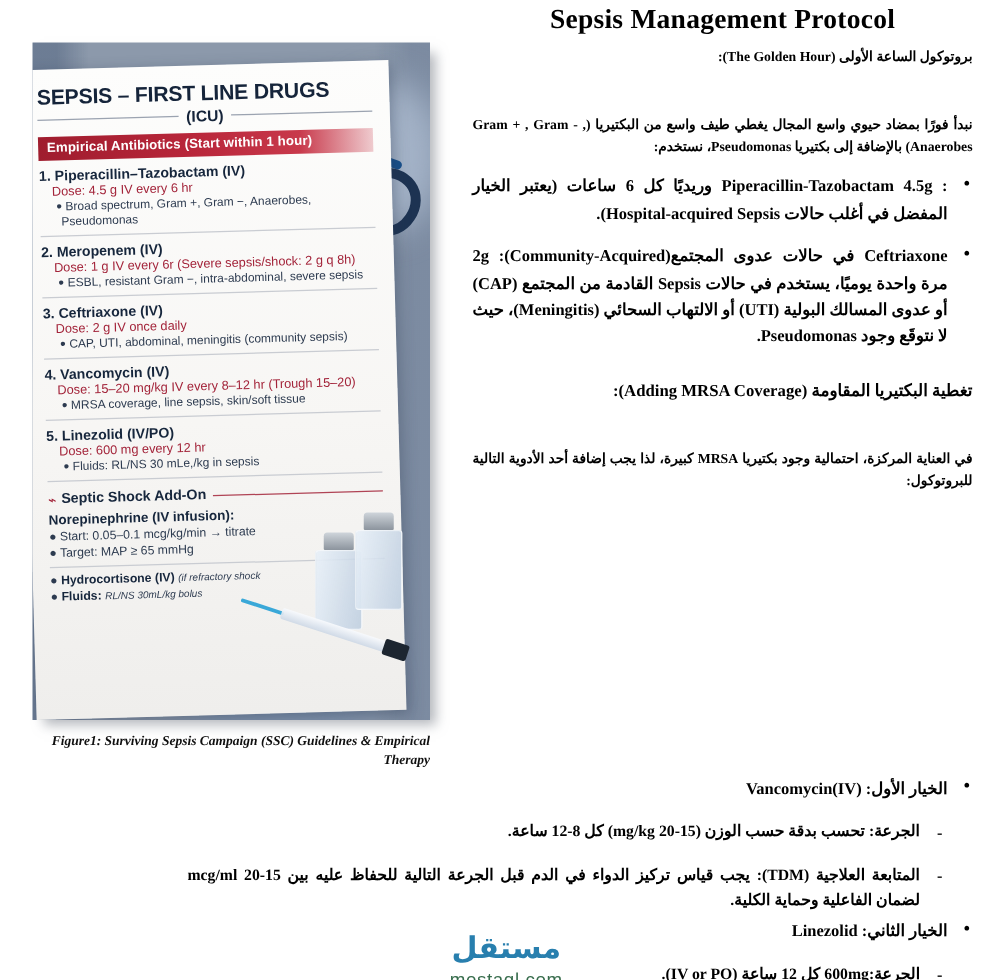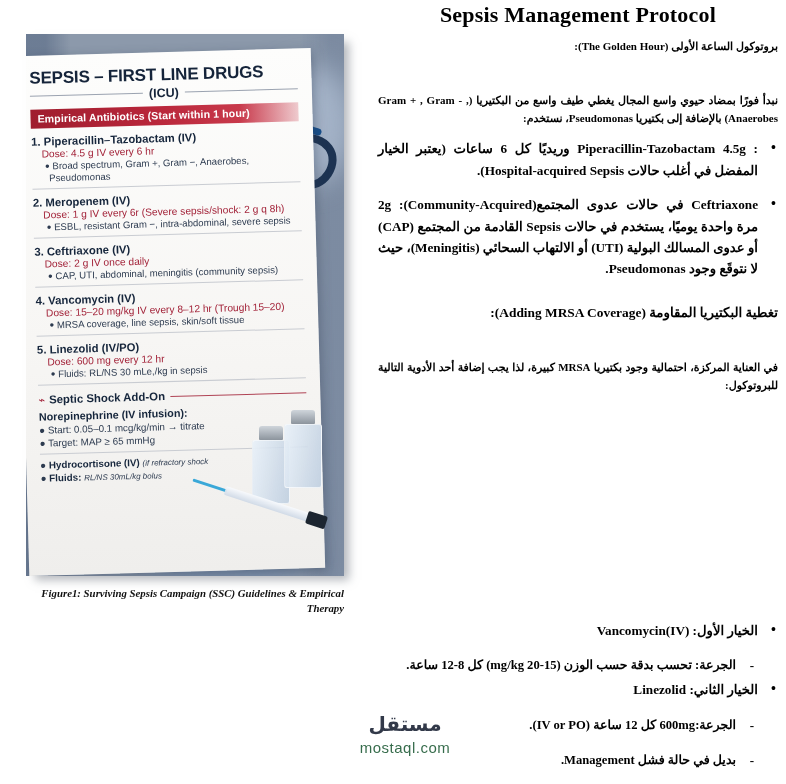--- a/index.html
+++ b/index.html
@@ -164,21 +164,21 @@
     direction:rtl;text-align:right;
   }
   .wide-block ul.blist > li{margin-bottom:2px;}
 
   
   .watermark{
     position:absolute;left:330px;top:714px;width:150px;height:62px;
     pointer-events:none;opacity:.85;text-align:center;
     font-family:"Liberation Sans","DejaVu Sans",sans-serif;
   }
-  .wm-logo{font-size:20px;color:#0f172a;font-weight:bold;direction:rtl;line-height:1;}
+  .wm-logo{font-size:24px;color:#0369a1;font-weight:bold;direction:rtl;line-height:1;margin-top:33px;}
   .wm-text{font-size:15px;color:#14532d;letter-spacing:.5px;margin-top:5px;direction:ltr;}
 </style>
 </head>
 <body>
 
 <div class="page">
 
   <div class="figure-col">
     <div class="photo-wrap">
       <div class="photo-bg"></div>
@@ -294,20 +294,21 @@
     <p class="sec-head">تغطية البكتيريا المقاومة (Adding MRSA Coverage):</p>
     <p class="para just">في العناية المركزة، احتمالية وجود بكتيريا MRSA كبيرة، لذا يجب إضافة أحد الأدوية التالية للبروتوكول:</p>
   </div>
 
   <div class="wide-block">
     <ul class="blist">
       <li>
         <span>الخيار الأول: Vancomycin(IV)</span>
         <ul class="dlist">
           <li>الجرعة: تحسب بدقة حسب الوزن (15-20 mg/kg) كل 8-12 ساعة.</li>
+          <li>المتابعة العلاجية (TDM): يجب قياس تركيز الدواء في الدم قبل الجرعة التالية للحفاظ عليه بين 15-20  mcg/ml لضمان الفاعلية وحماية الكلية.</li>
         </ul>
       </li>
       <li>
         <span>الخيار الثاني: Linezolid</span>
         <ul class="dlist">
           <li>الجرعة:600mg كل 12 ساعة (IV or PO).</li>
           <li>بديل في حالة فشل Management.</li>
         </ul>
       </li>
     </ul>

